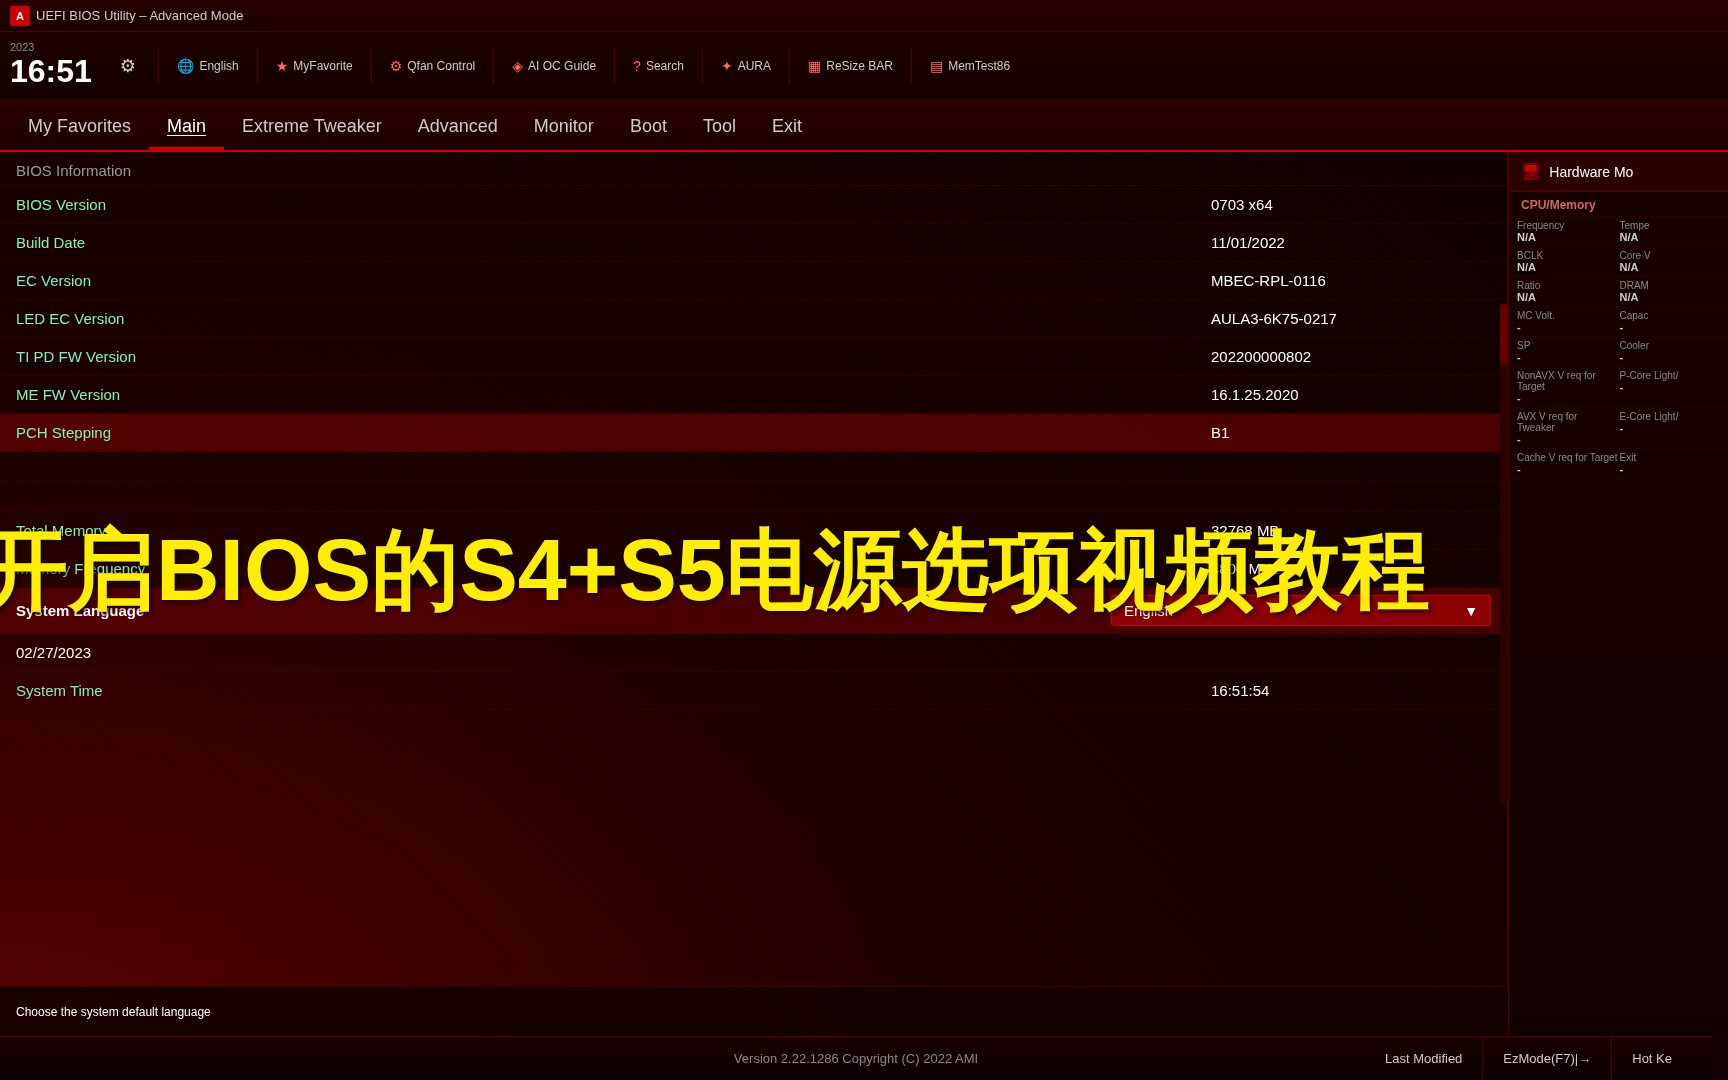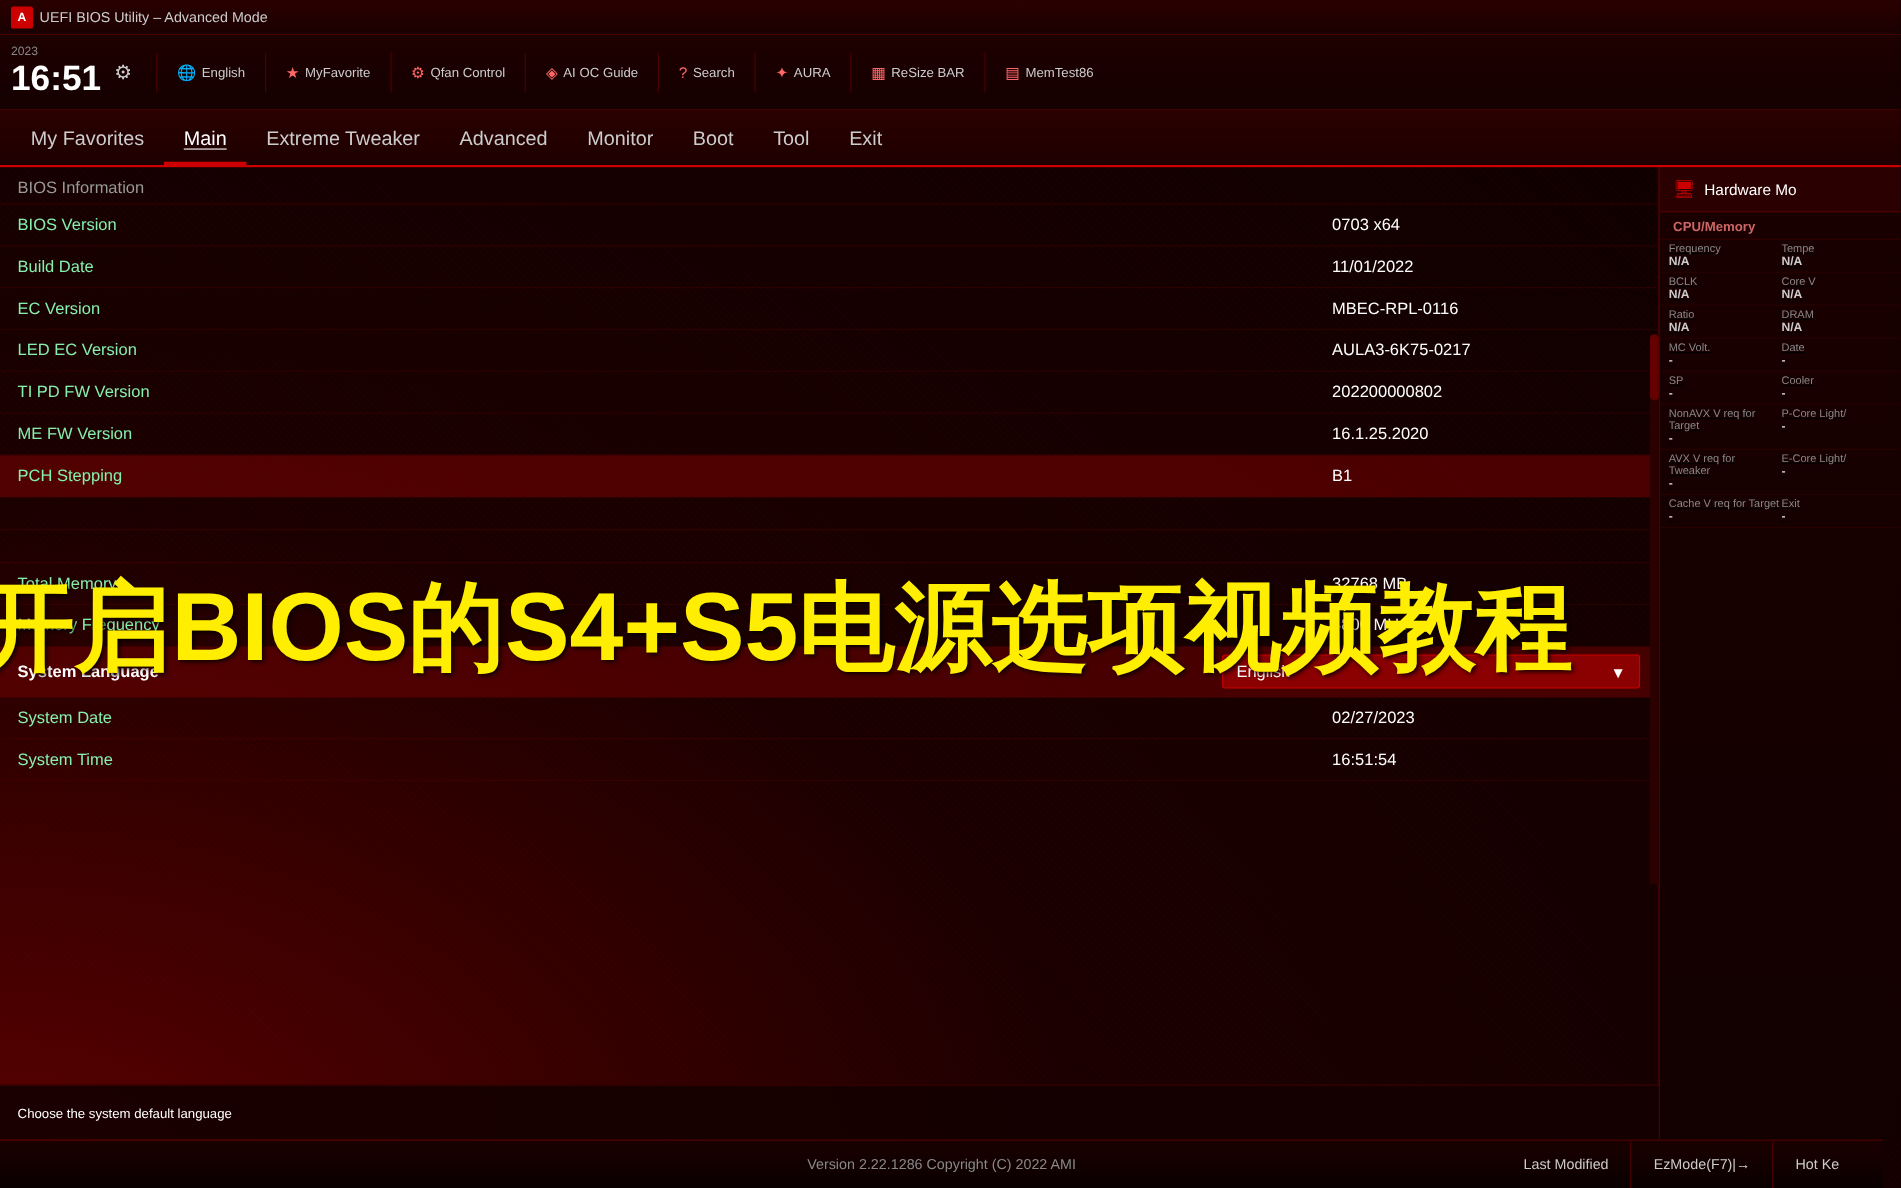--- a/index.html
+++ b/index.html
@@ -346,21 +346,21 @@
 <div class="bg-pattern"></div>
 
 <div class="title-bar">
   <div class="title-bar-icon">
     <span>A</span>
   </div>
   <span class="title-bar-text">UEFI BIOS Utility – Advanced Mode</span>
 </div>
 
 <div class="toolbar">
-  <div style="display:flex;flex-direction:column;align-items:flex-start;margin-right:4px;">
+  <div style="display:flex;flex-direction:column;align-items:flex-start;margin-right:20px;">
     <span style="color:#888;font-size:11px;">2023</span>
     <span class="toolbar-time">16:51</span>
   </div>
   <span class="toolbar-gear">⚙</span>
   <div class="toolbar-divider"></div>
 
   <div class="toolbar-btn">
     <span class="toolbar-btn-icon">🌐</span>
     <span>English</span>
   </div>
@@ -468,21 +468,20 @@
 
       <div class="bios-row highlighted" style="background:rgba(120,0,0,0.5);">
         <span class="bios-label" style="color:#ffffff;font-weight:bold;">System Language</span>
         <div class="bios-dropdown">
           <span>English</span>
           <span class="bios-dropdown-arrow">▼</span>
         </div>
       </div>
 
       <div class="bios-row">
-        <span class="bios-label">System Date</span>
         <span class="bios-value">02/27/2023</span>
       </div>
 
       <div class="bios-row">
         <span class="bios-label">System Time</span>
         <span class="bios-value">16:51:54</span>
       </div>
 
     </div>
   </div>
@@ -527,21 +526,21 @@
         <div class="right-col-label">DRAM</div>
         <div class="right-col-value">N/A</div>
       </div>
     </div>
     <div class="right-row">
       <div class="right-col">
         <div class="right-col-label">MC Volt.</div>
         <div class="right-col-value">-</div>
       </div>
       <div class="right-col">
-        <div class="right-col-label">Date</div>
+        <div class="right-col-label">Capac</div>
         <div class="right-col-value">-</div>
       </div>
     </div>
     <div class="right-row">
       <div class="right-col">
         <div class="right-col-label">SP</div>
         <div class="right-col-value">-</div>
       </div>
       <div class="right-col">
         <div class="right-col-label">Cooler</div>

